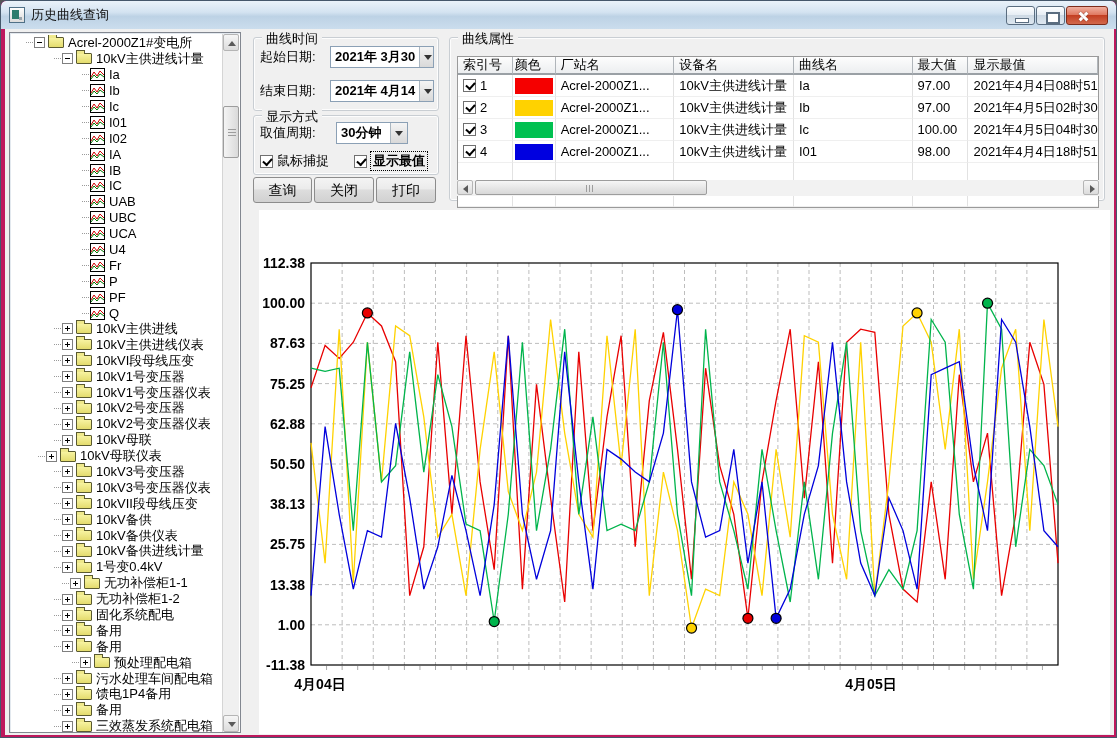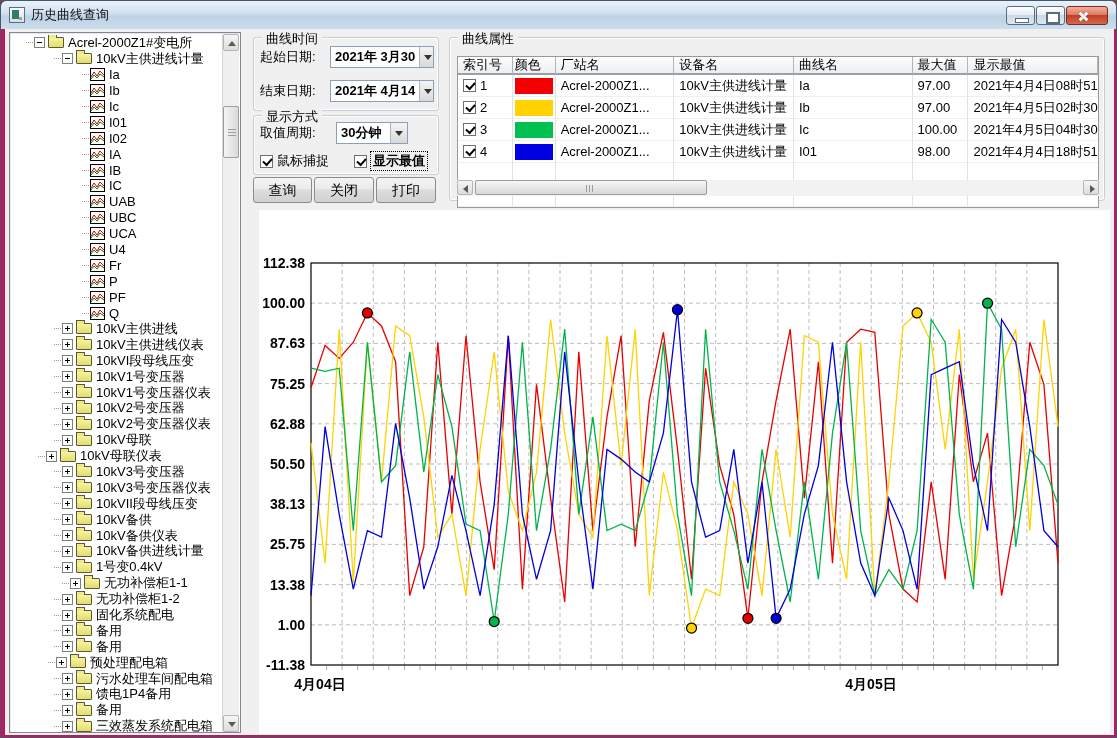--- a/index.html
+++ b/index.html
@@ -466,21 +466,21 @@
           </div>
           <div class="tree-row" style="padding-left: 42px;">
             <span class="stub"></span>
             <span class="toggle">
               <i class="h"></i>
               <i class="v"></i>
             </span>
             <span class="folder-ic"></span>
             <span class="tlabel">备用</span>
           </div>
-          <div class="tree-row" style="padding-left: 36px; align-items: center;">
+          <div class="tree-row" style="padding-left: 60px; align-items: center;">
             <span class="stub"></span>
             <span class="toggle">
               <i class="h"></i>
               <i class="v"></i>
             </span>
             <span class="folder-ic"></span>
             <span class="tlabel">预处理配电箱</span>
           </div>
           <div class="tree-row" style="padding-left: 42px;">
             <span class="stub"></span>

